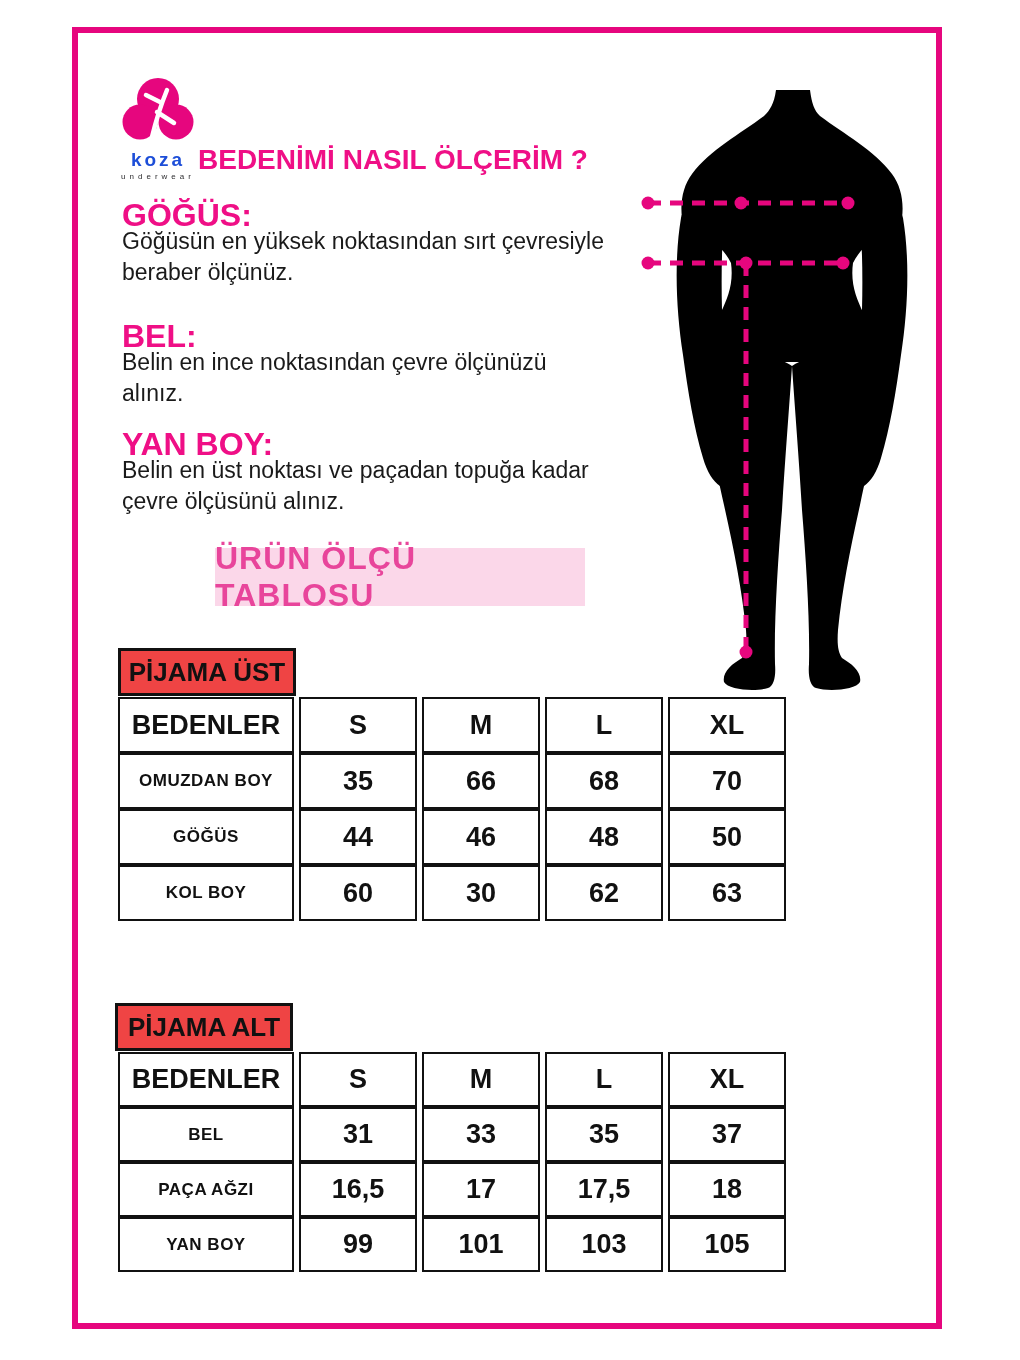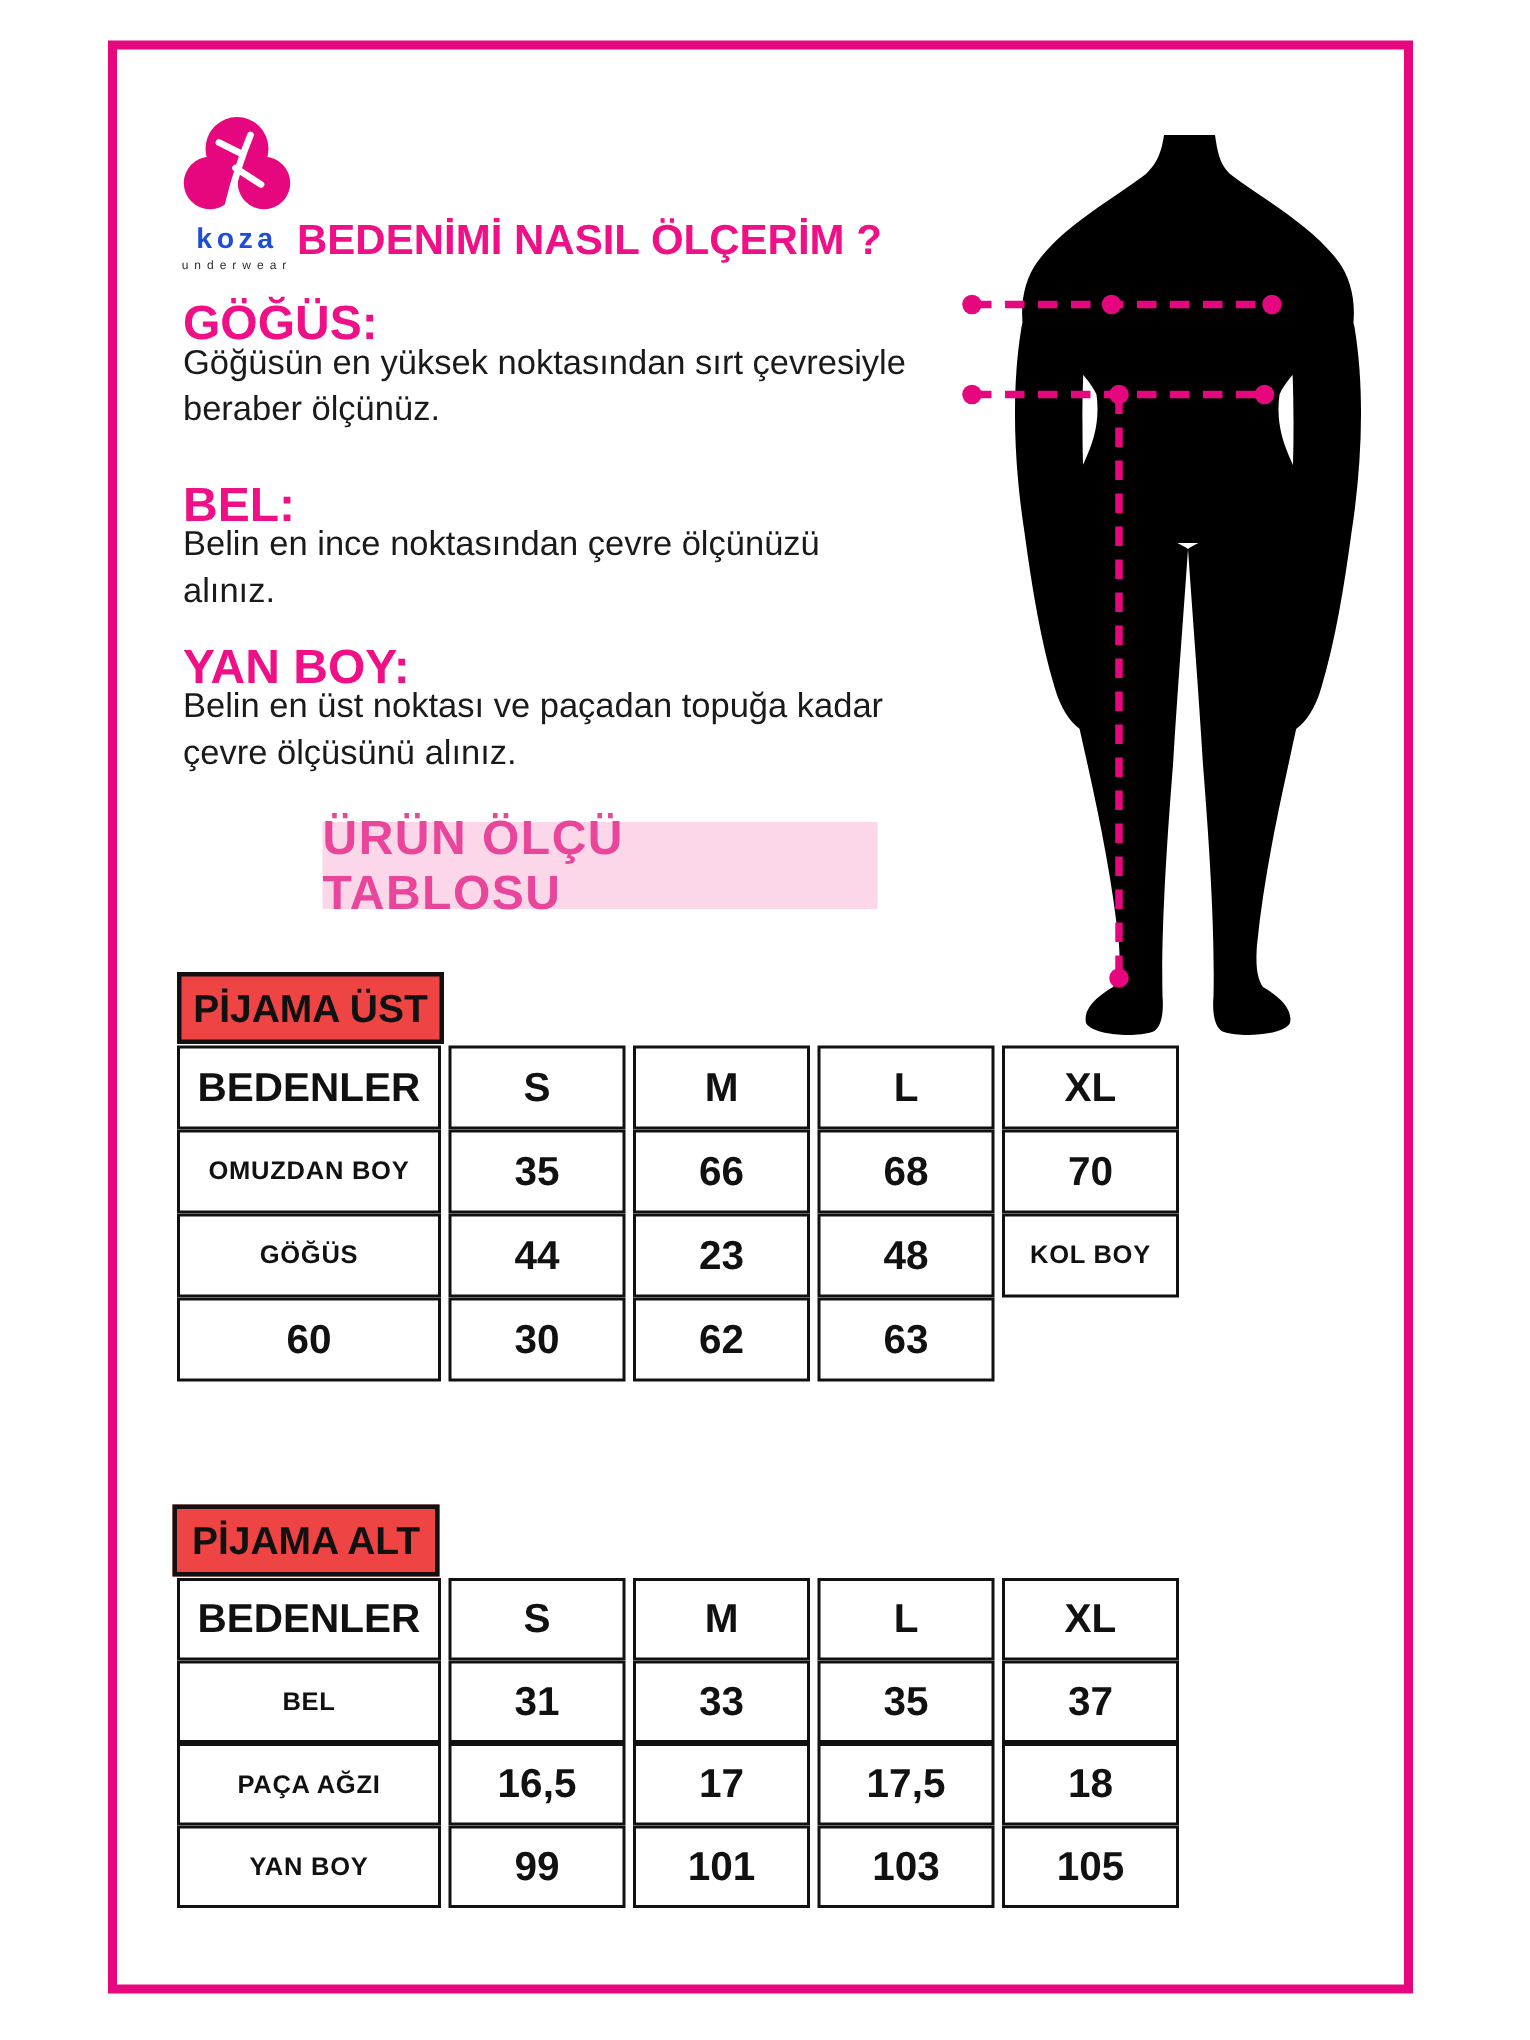--- a/index.html
+++ b/index.html
@@ -194,22 +194,23 @@
   <div class="t-cell">XL</div>
 
   <div class="t-cell small">OMUZDAN BOY</div>
   <div class="t-cell">35</div>
   <div class="t-cell">66</div>
   <div class="t-cell">68</div>
   <div class="t-cell">70</div>
 
   <div class="t-cell small">GÖĞÜS</div>
   <div class="t-cell">44</div>
-  <div class="t-cell">23</div>
+  <div class="t-cell">46</div>
   <div class="t-cell">48</div>
+  <div class="t-cell">50</div>
 
   <div class="t-cell small">KOL BOY</div>
   <div class="t-cell">60</div>
   <div class="t-cell">30</div>
   <div class="t-cell">62</div>
   <div class="t-cell">63</div>
 </div>
 
 <div class="tbl-label lbl-alt">PİJAMA ALT</div>
 <div class="t-grid t2">

